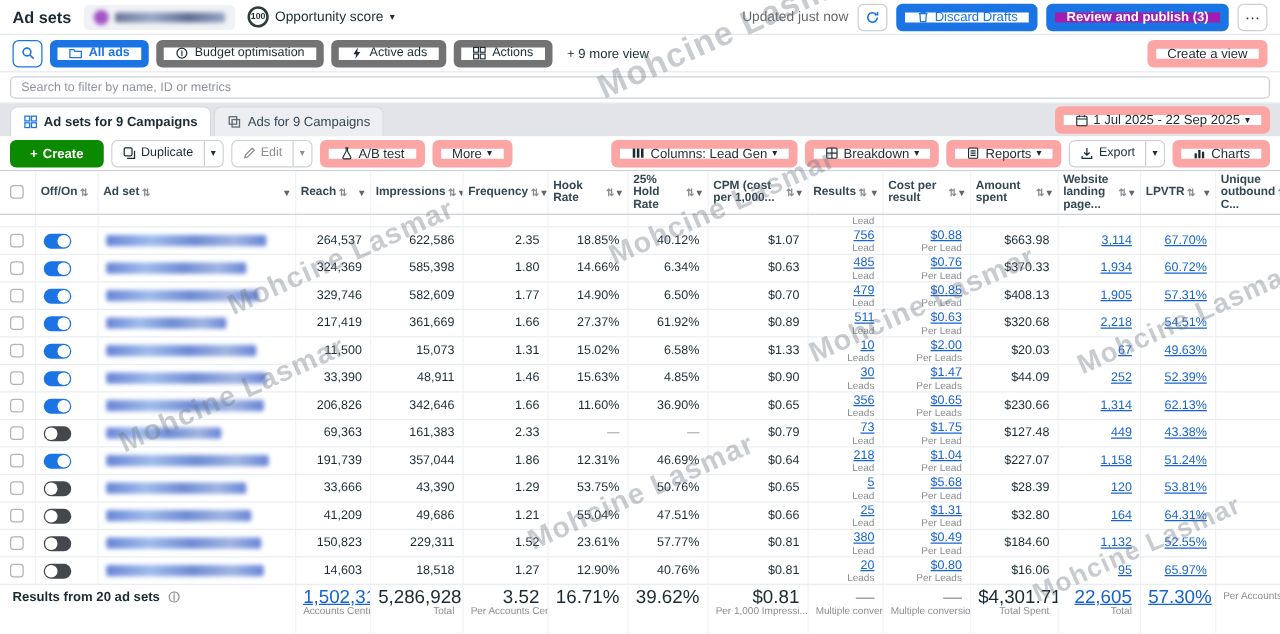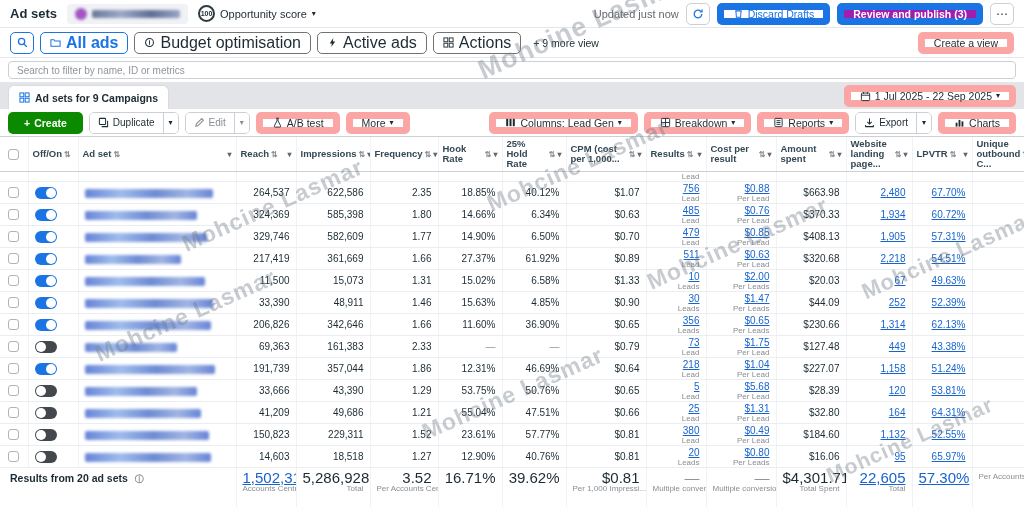--- a/index.html
+++ b/index.html
@@ -21,21 +21,21 @@
   .topbar-right{margin-left:auto;display:flex;align-items:center;gap:7px}
   .icon-btn{display:inline-flex;align-items:center;justify-content:center;width:24px;height:22px;border:1px solid #ccd0d5;border-radius:5px;background:#fff;color:#1c2b33;font-size:12px}
   .btn{display:inline-flex;align-items:center;gap:4px;height:22px;padding:0 9px;border-radius:5px;border:7px solid #fca5a5;background:#fff;font-size:10.5px;color:#1c2b33;white-space:nowrap}
   .btn.outline-blue{border-color:#1b74e4;color:#1b74e4}
   .btn.solid-blue{background:#a21caf;border-color:#1b74e4;color:#fff;font-weight:bold}
   .btn.green{background:#0b8a00;border-color:#0b8a00;color:#fff;font-weight:bold}
   .caret{font-size:8px;color:inherit;line-height:1}
 
   
   .viewbar{display:flex;align-items:center;height:30px;background:#fff;padding:0 10px;gap:6px;border-bottom:1px solid #e4e6eb;flex:0 0 auto}
-  .chip{display:inline-flex;align-items:center;gap:5px;height:22px;padding:0 9px;border:1px solid #737373;border-radius:5px;background:#fff;font-size:16px;color:#1c2b33;white-space:nowrap}
+  .chip{display:inline-flex;align-items:center;gap:5px;height:22px;padding:0 9px;border:6px solid #737373;border-radius:5px;background:#fff;font-size:10px;color:#1c2b33;white-space:nowrap}
   .chip.active{border-color:#1b74e4;color:#1b74e4;font-weight:bold}
   .search-sq{border-color:#1b74e4}
   .linklike{background:none;border:none;font-size:10.5px;color:#1c2b33;padding:0 6px}
 
   
   .searchbar{background:#fff;padding:3px 8px;border-bottom:1px solid #e4e6eb;flex:0 0 auto}
   .searchbar input{width:100%;height:18px;border:1px solid #ccd0d5;border-radius:4px;padding:0 8px;font-size:10px;font-family:inherit;color:#1c2b33;background:#fff;outline:none}
   .searchbar input::placeholder{color:#90949c}
 
   
@@ -185,20 +185,29 @@
       <svg width="11" height="11" viewBox="0 0 12 12">
           <g fill="none" stroke="#1b74e4" stroke-width="1.1">
             <rect x="1" y="1" width="4.2" height="4.2"></rect>
             <rect x="6.8" y="1" width="4.2" height="4.2"></rect>
             <rect x="1" y="6.8" width="4.2" height="4.2"></rect>
             <rect x="6.8" y="6.8" width="4.2" height="4.2"></rect>
           </g>
         </svg>
       <span>Ad sets for 9 Campaigns</span>
     </div>
+    <div class="tab">
+      <svg width="11" height="11" viewBox="0 0 12 12">
+          <g fill="none" stroke="#606770" stroke-width="1.1">
+            <rect x="1.5" y="1.5" width="6.5" height="6.5"></rect>
+            <rect x="4" y="4" width="6.5" height="6.5"></rect>
+          </g>
+        </svg>
+      <span>Ads for 9 Campaigns</span>
+    </div>
     <button class="btn date-btn">
       <svg width="11" height="11" viewBox="0 0 12 12">
           <g fill="none" stroke="#1c2b33" stroke-width="1">
             <rect x="1.5" y="2.2" width="9" height="8.3" rx="1"></rect>
             <line x1="1.5" y1="4.6" x2="10.5" y2="4.6"></line>
             <line x1="3.8" y1="1.2" x2="3.8" y2="3"></line>
             <line x1="8.2" y1="1.2" x2="8.2" y2="3"></line>
           </g>
         </svg>
       <span>1 Jul 2025 - 22 Sep 2025</span>
@@ -455,21 +464,21 @@
             <td class="res">
               <span class="link">756</span>
               <span class="sub">Lead</span>
             </td>
             <td class="res">
               <span class="link">$0.88</span>
               <span class="sub">Per Lead</span>
             </td>
             <td class="num">$663.98</td>
             <td class="res">
-              <span class="link">2,480</span>
+              <span class="link">3,114</span>
             </td>
             <td class="res">
               <span class="link">67.70%</span>
             </td>
             <td class="num"></td>
           </tr>
           <tr>
             <td class="c-check"><span class="checkbox"></span></td>
             <td><span class="toggle on"></span></td>
             <td><span class="name-blur" style="width:112px"></span></td>

